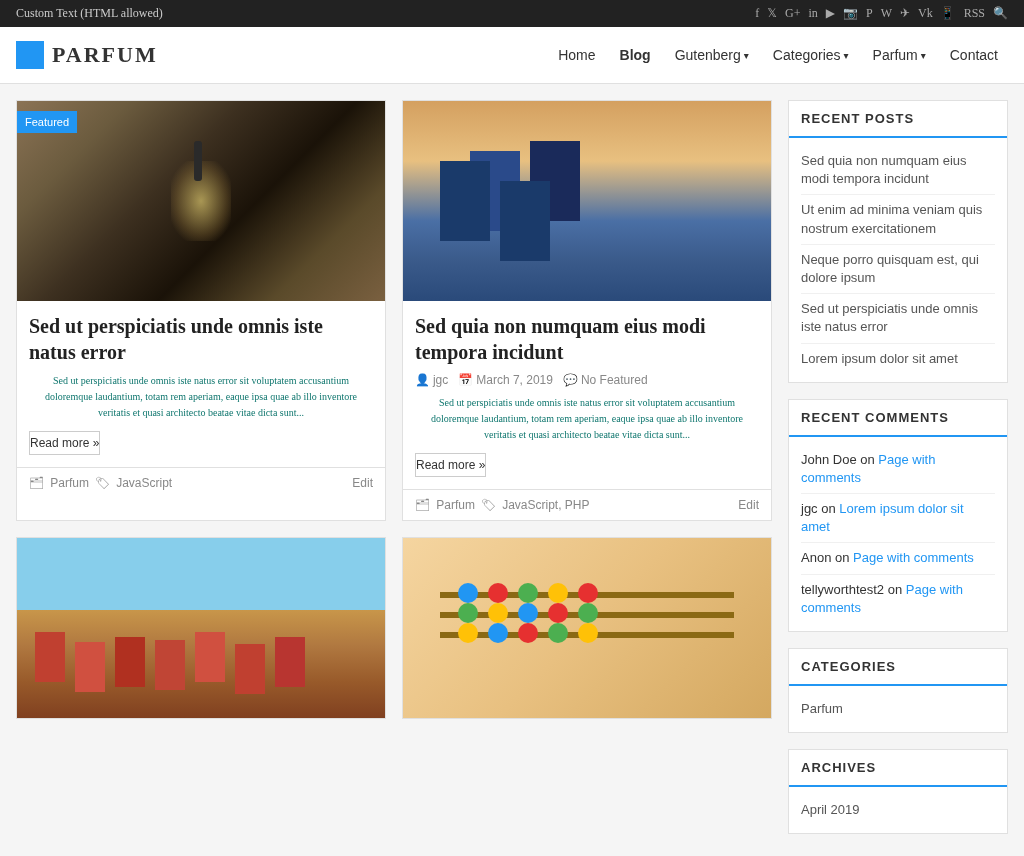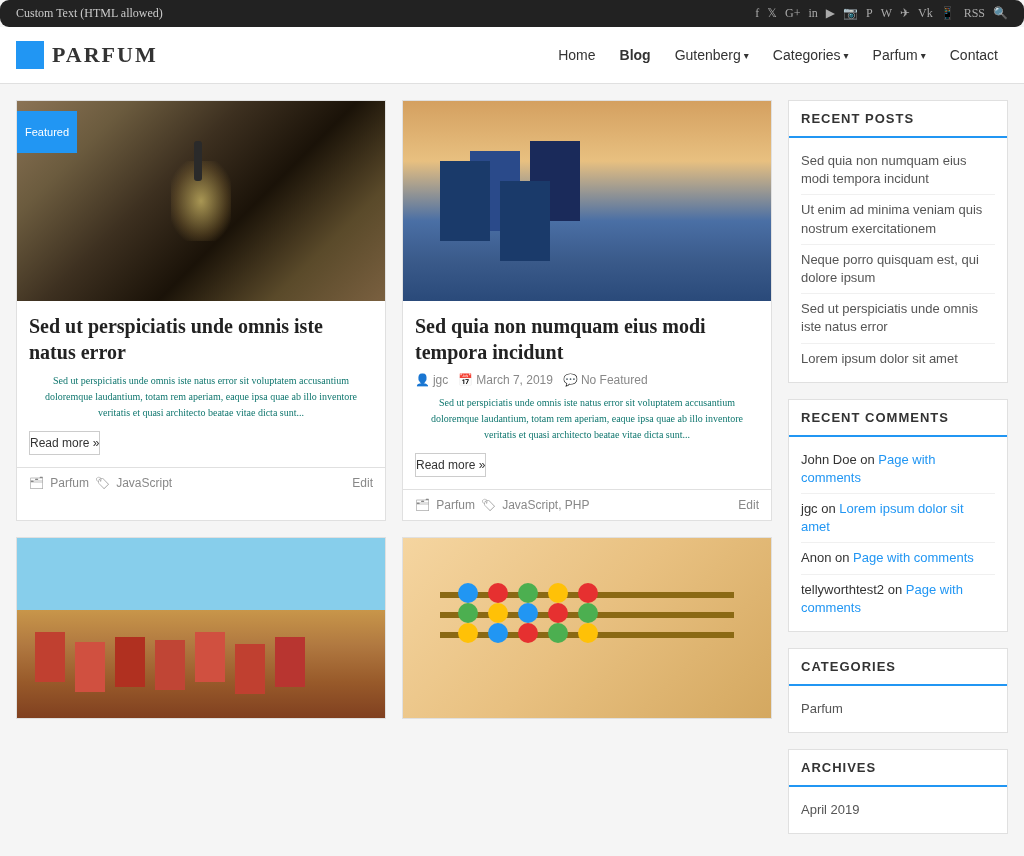--- a/index.html
+++ b/index.html
@@ -7,21 +7,20 @@
 
     
     #topbar {
       background: #222;
       color: #ccc;
       font-size: 12px;
       padding: 6px 16px;
       display: flex;
       justify-content: space-between;
       align-items: center;
-      border-radius: 9px;
     }
     #topbar .social-icons {
       display: flex;
       gap: 8px;
     }
     #topbar .social-icons span {
       color: #aaa;
       font-size: 12px;
       cursor: pointer;
     }
@@ -111,21 +110,21 @@
       overflow: hidden;
       position: relative;
     }
     .post-card .post-thumb .featured-badge {
       position: absolute;
       top: 10px;
       left: 0;
       background: #2196F3;
       color: #fff;
       font-size: 11px;
-      padding: 15px 8px;
+      padding: 5px 8px;
       font-family: Arial, sans-serif;
     }
 
     
     .img-tunnel {
       background: linear-gradient(135deg, #8B7355 0%, #6B5B3E 20%, #3d3020 40%, #1a1208 60%, #5a4a2a 80%, #7a6040 100%);
       position: relative;
       overflow: hidden;
     }
     .img-tunnel::before {

